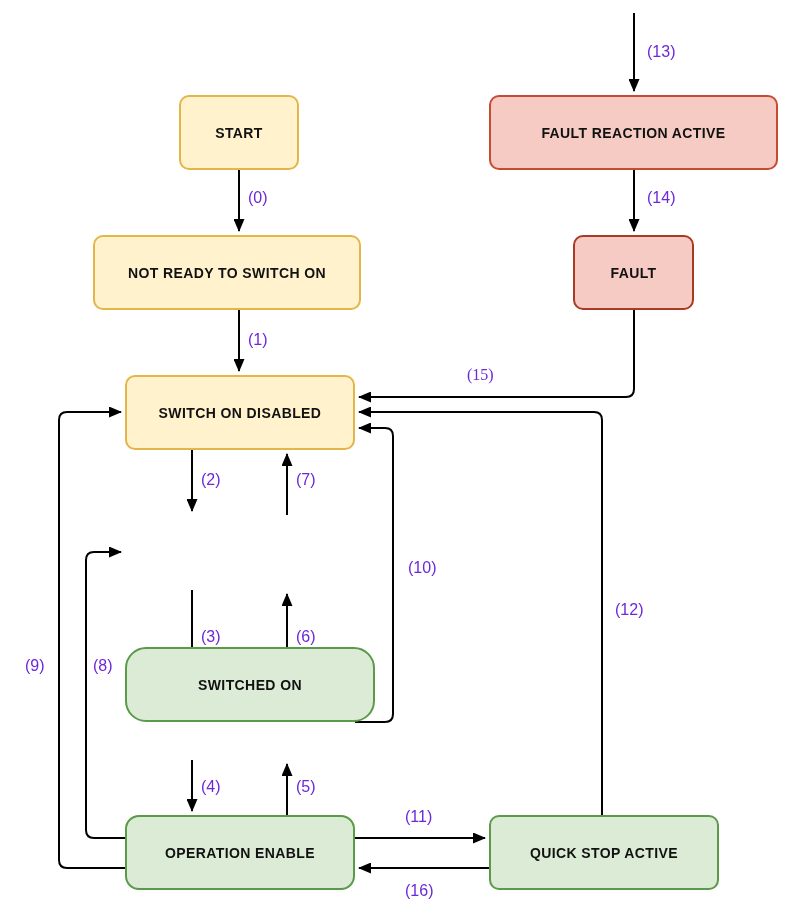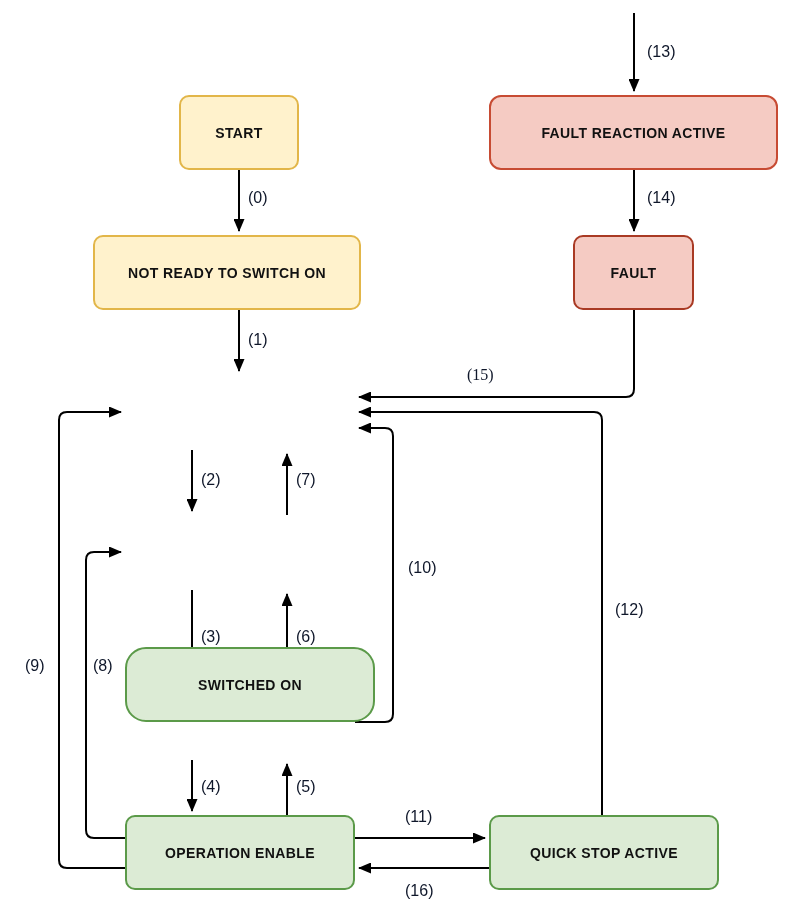--- a/index.html
+++ b/index.html
@@ -28,29 +28,29 @@
   .cat-green{background:var(--green_fill);border-color:var(--green_border);}
   .cat-red{background:var(--red_fill);border-color:var(--red_border);}
   .cat-red-dark{background:var(--red_fill);border-color:var(--fault_border);}
 
   
   [data-name="state-start"]{left:179px;top:95px;width:120px;height:75px;}
   [data-name="state-not-ready-to-switch-on"]{left:93px;top:235px;width:268px;height:75px;}
   [data-name="state-switch-on-disabled"]{left:125px;top:375px;width:230px;height:75px;}
   [data-name="state-ready-to-switch-on"]{left:125px;top:515px;width:230px;height:75px;}
   [data-name="state-switched-on"]{left:125px;top:647px;width:250px;height:75px;border-radius:21px;}
-  [data-name="state-operation-enable"]{left:125px;top:815px;width:230px;height:75px;}
+  [data-name="state-operation-enable"]{left:125px;top:815px;width:230px;height:75px;border-radius:14px;}
   [data-name="state-quick-stop-active"]{left:489px;top:815px;width:230px;height:75px;}
-  [data-name="state-fault-reaction-active"]{left:489px;top:95px;width:289px;height:75px;border-radius:12px;}
+  [data-name="state-fault-reaction-active"]{left:489px;top:95px;width:289px;height:75px;}
   [data-name="state-fault"]{left:573px;top:235px;width:121px;height:75px;}
 
   .edge-label{
     position:absolute;
     font-size:16px;
-    color:#0f172a;
+    color:#6d28d9;
     white-space:nowrap;
     background:#fff;
     padding:0 1px;
     line-height:20px;
   }
   .el-0{left:247px;top:188px;}
   .el-1{left:247px;top:330px;}
   .el-2{left:200px;top:470px;}
   .el-3{left:200px;top:627px;}
   .el-4{left:200px;top:777px;}
@@ -94,20 +94,21 @@
     <path class="edge" data-name="arrow-12" d="M 602 815 L 602 420 Q 602 412 594 412 L 359 412" marker-end="url(#arrow)"></path>
     <path class="edge" data-name="arrow-10" d="M 355 722 L 385 722 Q 393 722 393 714 L 393 436 Q 393 428 385 428 L 359 428" marker-end="url(#arrow)"></path>
     <path class="edge" data-name="arrow-9" d="M 125 868 L 67 868 Q 59 868 59 860 L 59 420 Q 59 412 67 412 L 121 412" marker-end="url(#arrow)"></path>
     <path class="edge" data-name="arrow-8" d="M 125 838 L 94 838 Q 86 838 86 830 L 86 560 Q 86 552 94 552 L 121 552" marker-end="url(#arrow)"></path>
     <path class="edge" data-name="arrow-11" d="M 355 838 L 485 838" marker-end="url(#arrow)"></path>
     <path class="edge" data-name="arrow-16" d="M 489 868 L 359 868" marker-end="url(#arrow)"></path>
   </svg>
 
   <div class="state cat-yellow" data-name="state-start">START</div>
   <div class="state cat-yellow" data-name="state-not-ready-to-switch-on">NOT READY TO SWITCH ON</div>
+  <div class="state cat-yellow" data-name="state-switch-on-disabled">SWITCH ON DISABLED</div>
   <div class="state cat-green" data-name="state-switched-on">SWITCHED ON</div>
   <div class="state cat-green" data-name="state-operation-enable">OPERATION ENABLE</div>
   <div class="state cat-green" data-name="state-quick-stop-active">QUICK STOP ACTIVE</div>
   <div class="state cat-red" data-name="state-fault-reaction-active">FAULT REACTION ACTIVE</div>
   <div class="state cat-red-dark" data-name="state-fault">FAULT</div>
 
   <span class="edge-label el-0" data-name="edge-label-0">(0)</span>
   <span class="edge-label el-1" data-name="edge-label-1">(1)</span>
   <span class="edge-label el-2" data-name="edge-label-2">(2)</span>
   <span class="edge-label el-3" data-name="edge-label-3">(3)</span>

